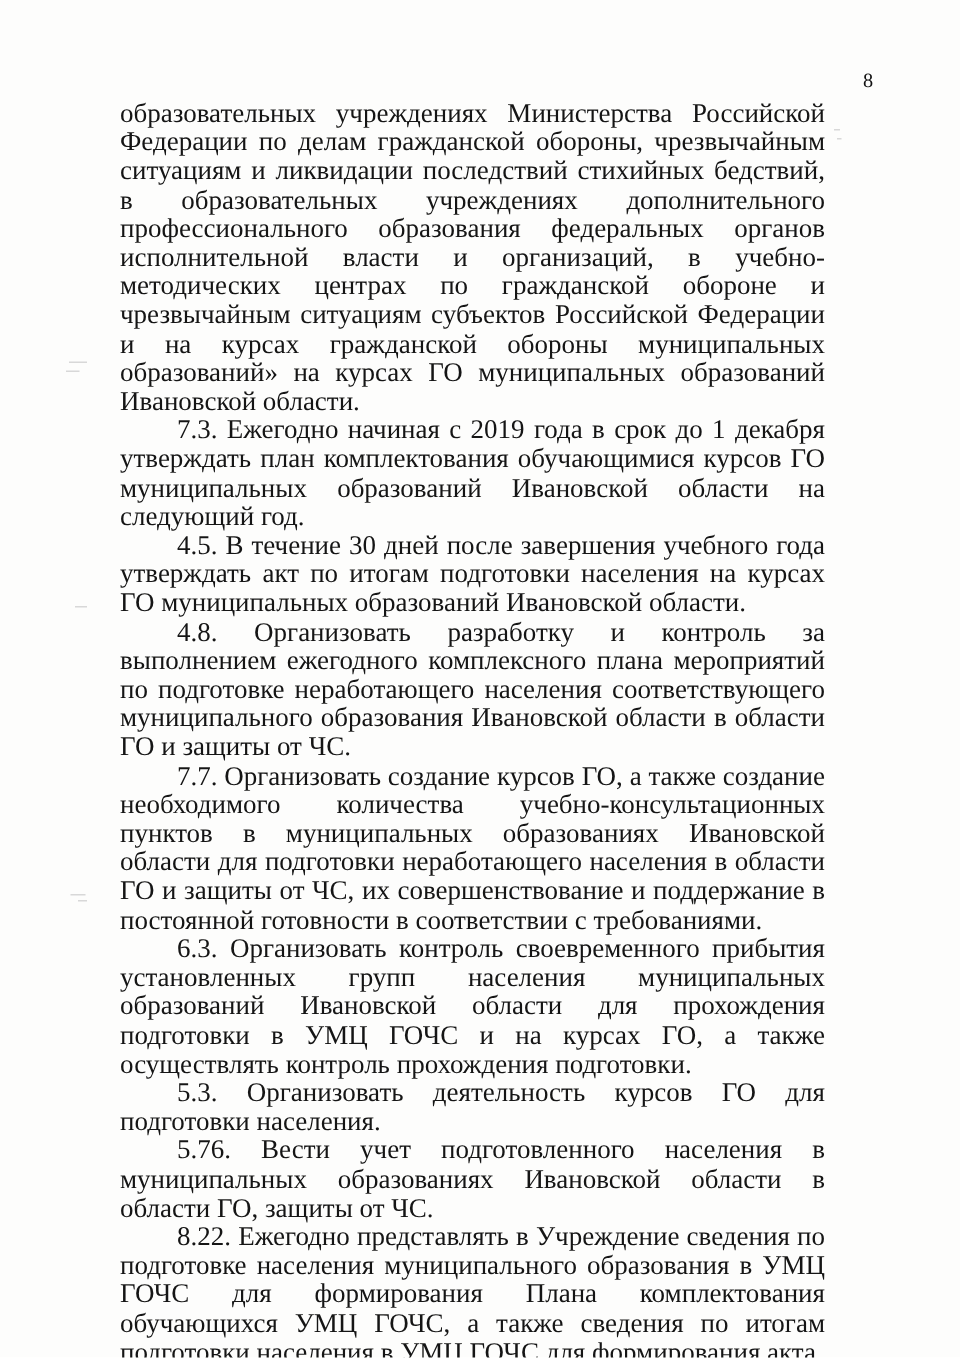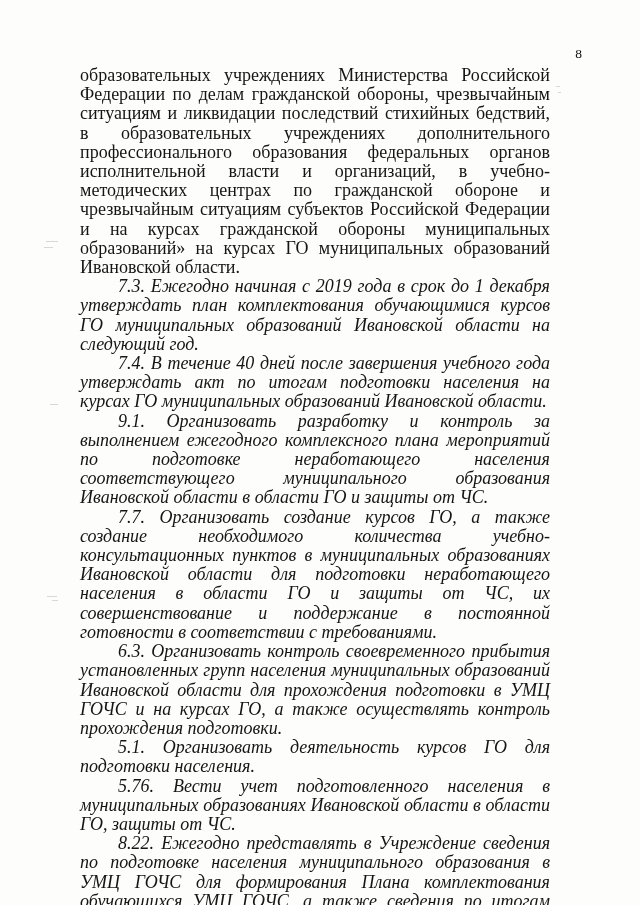--- a/index.html
+++ b/index.html
@@ -43,21 +43,20 @@
     color: #151515;
   }
   .para {
     margin: 0;
     padding: 0;
     text-align: justify;
     text-indent: 0;
   }
   .para.indent {
     text-indent: 38px;
-    font-style: italic;
   }
   .para:last-child {
     text-align: justify;
   }
   
   .scan-mark {
     position: absolute;
     background: #b9b9b9;
     opacity: 0.55;
   }
@@ -80,22 +79,22 @@
   <div class="scan-mark m4"></div>
   <div class="scan-mark m5"></div>
   <div class="scan-mark m6"></div>
   <div class="scan-mark m7"></div>
 
   <div class="page-number">8</div>
 
   <div class="body-text">
     <p class="para">образовательных учреждениях Министерства Российской Федерации по делам гражданской обороны, чрезвычайным ситуациям и ликвидации последствий стихийных бедствий, в образовательных учреждениях дополнительного профессионального образования федеральных органов исполнительной власти и организаций, в учебно-методических центрах по гражданской обороне и чрезвычайным ситуациям субъектов Российской Федерации и на курсах гражданской обороны муниципальных образований» на курсах ГО муниципальных образований Ивановской области.</p>
     <p class="para indent">7.3. Ежегодно начиная с 2019 года в срок до 1 декабря утверждать план комплектования обучающимися курсов ГО муниципальных образований Ивановской области на следующий год.</p>
-    <p class="para indent">7.4. В течение 40 дней после завершения учебного года утверждать акт по итогам подготовки населения на курсах ГО муниципальных образований Ивановской области.</p>
-    <p class="para indent">9.1. Организовать разработку и контроль за выполнением ежегодного комплексного плана мероприятий по подготовке неработающего населения соответствующего муниципального образования Ивановской области в области ГО и защиты от ЧС.</p>
+    <p class="para indent">4.5. В течение 30 дней после завершения учебного года утверждать акт по итогам подготовки населения на курсах ГО муниципальных образований Ивановской области.</p>
+    <p class="para indent">4.8. Организовать разработку и контроль за выполнением ежегодного комплексного плана мероприятий по подготовке неработающего населения соответствующего муниципального образования Ивановской области в области ГО и защиты от ЧС.</p>
     <p class="para indent">7.7. Организовать создание курсов ГО, а также создание необходимого количества учебно-консультационных пунктов в муниципальных образованиях Ивановской области для подготовки неработающего населения в области ГО и защиты от ЧС, их совершенствование и поддержание в постоянной готовности в соответствии с требованиями.</p>
     <p class="para indent">6.3. Организовать контроль своевременного прибытия установленных групп населения муниципальных образований Ивановской области для прохождения подготовки в УМЦ ГОЧС и на курсах ГО, а также осуществлять контроль прохождения подготовки.</p>
-    <p class="para indent">5.1. Организовать деятельность курсов ГО для подготовки населения.</p>
+    <p class="para indent">5.3. Организовать деятельность курсов ГО для подготовки населения.</p>
     <p class="para indent">5.76. Вести учет подготовленного населения в муниципальных образованиях Ивановской области в области ГО, защиты от ЧС.</p>
     <p class="para indent">8.22. Ежегодно представлять в Учреждение сведения по подготовке населения муниципального образования в УМЦ ГОЧС для формирования Плана комплектования обучающихся УМЦ ГОЧС, а также сведения по итогам подготовки населения в УМЦ ГОЧС для формирования акта.</p>
   </div>
 
 </div>
 
 </body></html>

